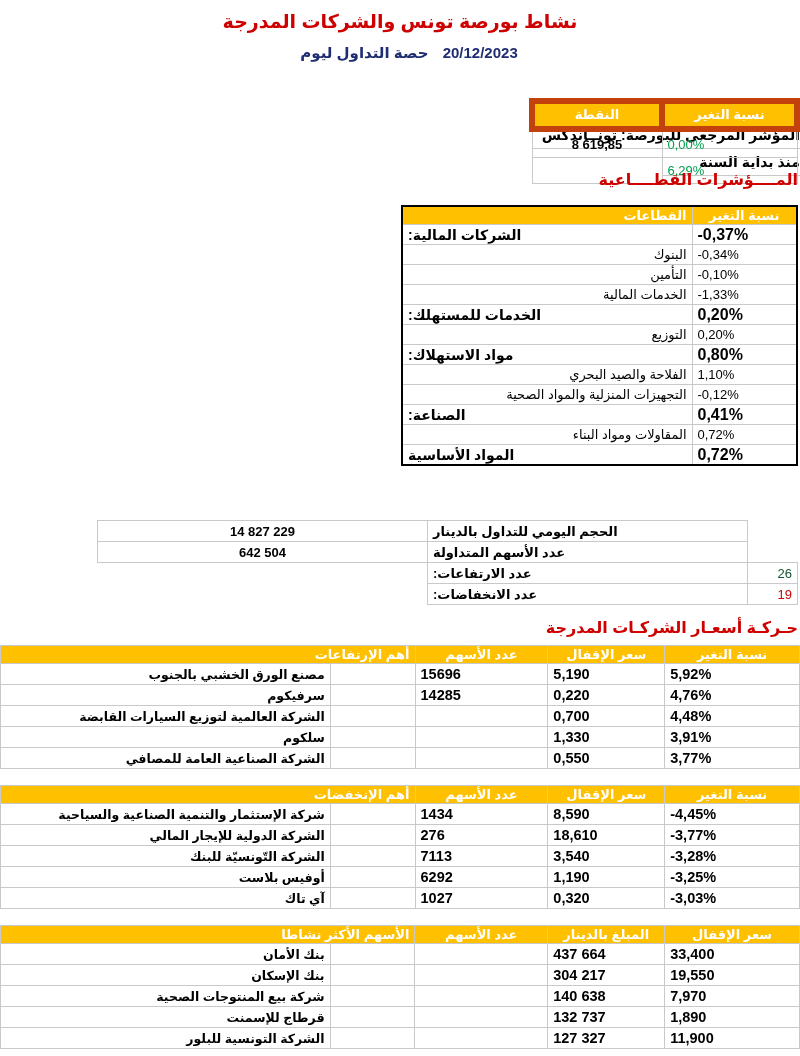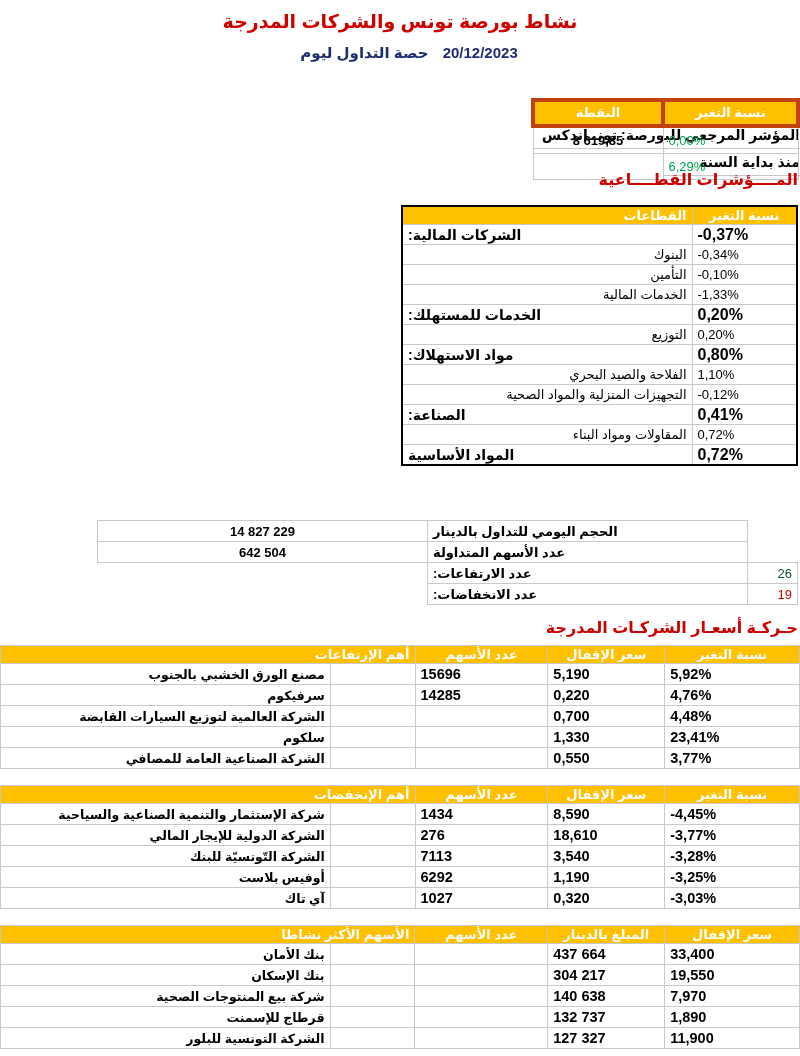--- a/index.html
+++ b/index.html
@@ -90,21 +90,21 @@
   .num-s { text-align: left;  font-weight: normal; font-size: 12px; direction: ltr; }
   .lbl   { text-align: right; font-size: 13px; }
   .lbl-b { text-align: left; font-size: 13.5px; font-weight: bold; }
   .bignum{ text-align: left; font-weight: normal; font-size: 15px; direction: ltr; }
   .green { color: #00a050; }
   .blank { background: #ffffff; }
   .nobrd { border: none !important; }
 
   
   #tbl-index { top: 98px; right: 0px; }
-  #tbl-index th.hdr { height: 22px; line-height: 22px; border: 4px solid #c2410c; text-align: center; }
+  #tbl-index th.hdr { height: 22px; line-height: 22px; border: 6px solid #c2410c; text-align: center; }
   #tbl-index td { height: 25px; }
 
   #idx-labels {
     position: absolute;
     top: 98px;
     right: 0px;
     width: 540px;
     direction: rtl;
   }
   .idx-label-row {
@@ -302,21 +302,21 @@
       <td class="lbl">سرفيكوم</td>
     </tr>
     <tr>
       <td class="num">4,48%</td>
       <td class="num">0,700</td>
       <td class="num"></td>
       <td class="blank"></td>
       <td class="lbl">الشركة العالمية لتوزيع السيارات القابضة</td>
     </tr>
     <tr>
-      <td class="num">23,41%</td>
+      <td class="num">3,91%</td>
       <td class="num">1,330</td>
       <td class="num"></td>
       <td class="blank"></td>
       <td class="lbl">سلكوم</td>
     </tr>
     <tr>
       <td class="num">3,77%</td>
       <td class="num">0,550</td>
       <td class="num"></td>
       <td class="blank"></td>

